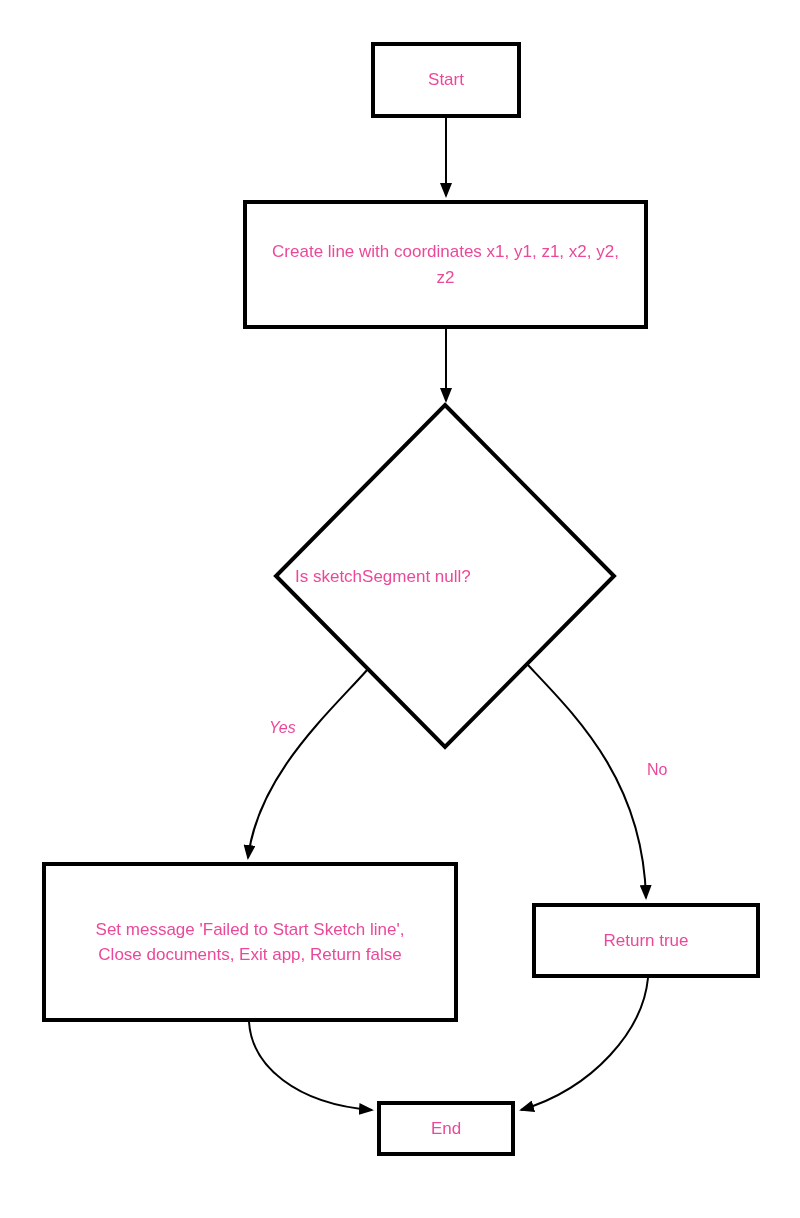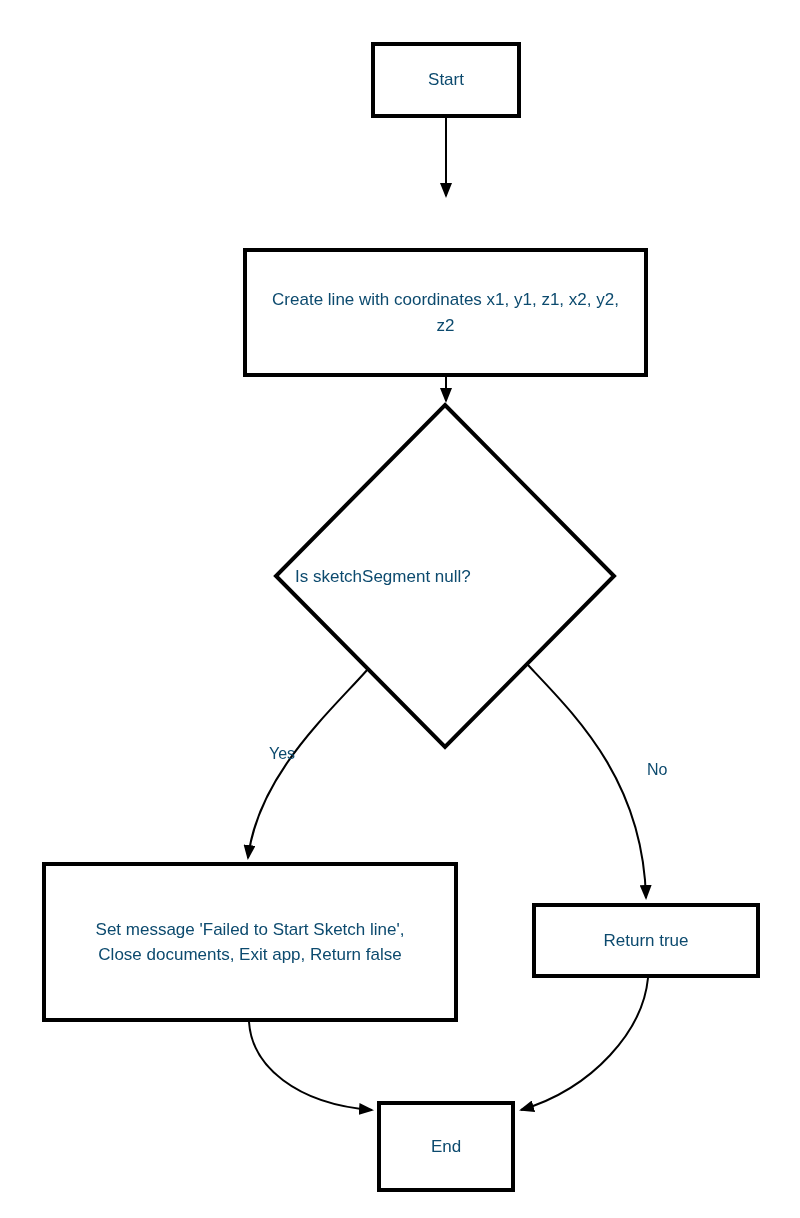--- a/index.html
+++ b/index.html
@@ -6,21 +6,21 @@
     margin: 0;
     padding: 0;
     background: #ffffff;
   }
   .canvas {
     position: relative;
     width: 800px;
     height: 1218px;
     background: #ffffff;
     font-family: "Liberation Sans", sans-serif;
-    color: #0c4a6e;
+    color: #ec4899;
     overflow: hidden;
   }
   .connectors {
     position: absolute;
     left: 0;
     top: 0;
     width: 800px;
     height: 1218px;
   }
   .node {
@@ -30,40 +30,40 @@
     border: 4px solid #000000;
     display: flex;
     flex-direction: column;
     align-items: center;
     justify-content: center;
     text-align: center;
     font-size: 17px;
     line-height: 1.5;
   }
   .node-start       { left: 371px; top: 42px;   width: 150px; height: 76px;  }
-  .node-create-line { left: 243px; top: 200px;  width: 405px; height: 129px; margin-top: 48px; }
+  .node-create-line { left: 243px; top: 200px;  width: 405px; height: 129px; }
   .node-fail        { left: 42px;  top: 862px;  width: 416px; height: 160px; }
   .node-return-true { left: 532px; top: 903px;  width: 228px; height: 75px;  }
-  .node-end         { left: 377px; top: 1101px; width: 138px; height: 91px;  }
+  .node-end         { left: 377px; top: 1101px; width: 138px; height: 55px;  }
   .decision-label {
     position: absolute;
     left: 295px;
     top: 566px;
     width: 300px;
     text-align: left;
     font-size: 17px;
     line-height: 1.3;
   }
   .edge-label {
     position: absolute;
     font-size: 16px;
     line-height: 1.2;
     background: transparent;
   }
-  .edge-label-yes { left: 269px; top: 744px; }
+  .edge-label-yes { left: 269px; top: 718px; font-style: italic; }
   .edge-label-no  { left: 603px; top: 760px; margin-left: 44px; }
 </style>
 </head>
 <body>
 
 <div class="canvas">
 
   <svg class="connectors" viewBox="0 0 800 1218" xmlns="http://www.w3.org/2000/svg">
     <defs>
       <marker id="arrowhead" markerUnits="userSpaceOnUse" markerWidth="15" markerHeight="12" viewBox="0 0 15 12" refX="13" refY="6" orient="auto">

